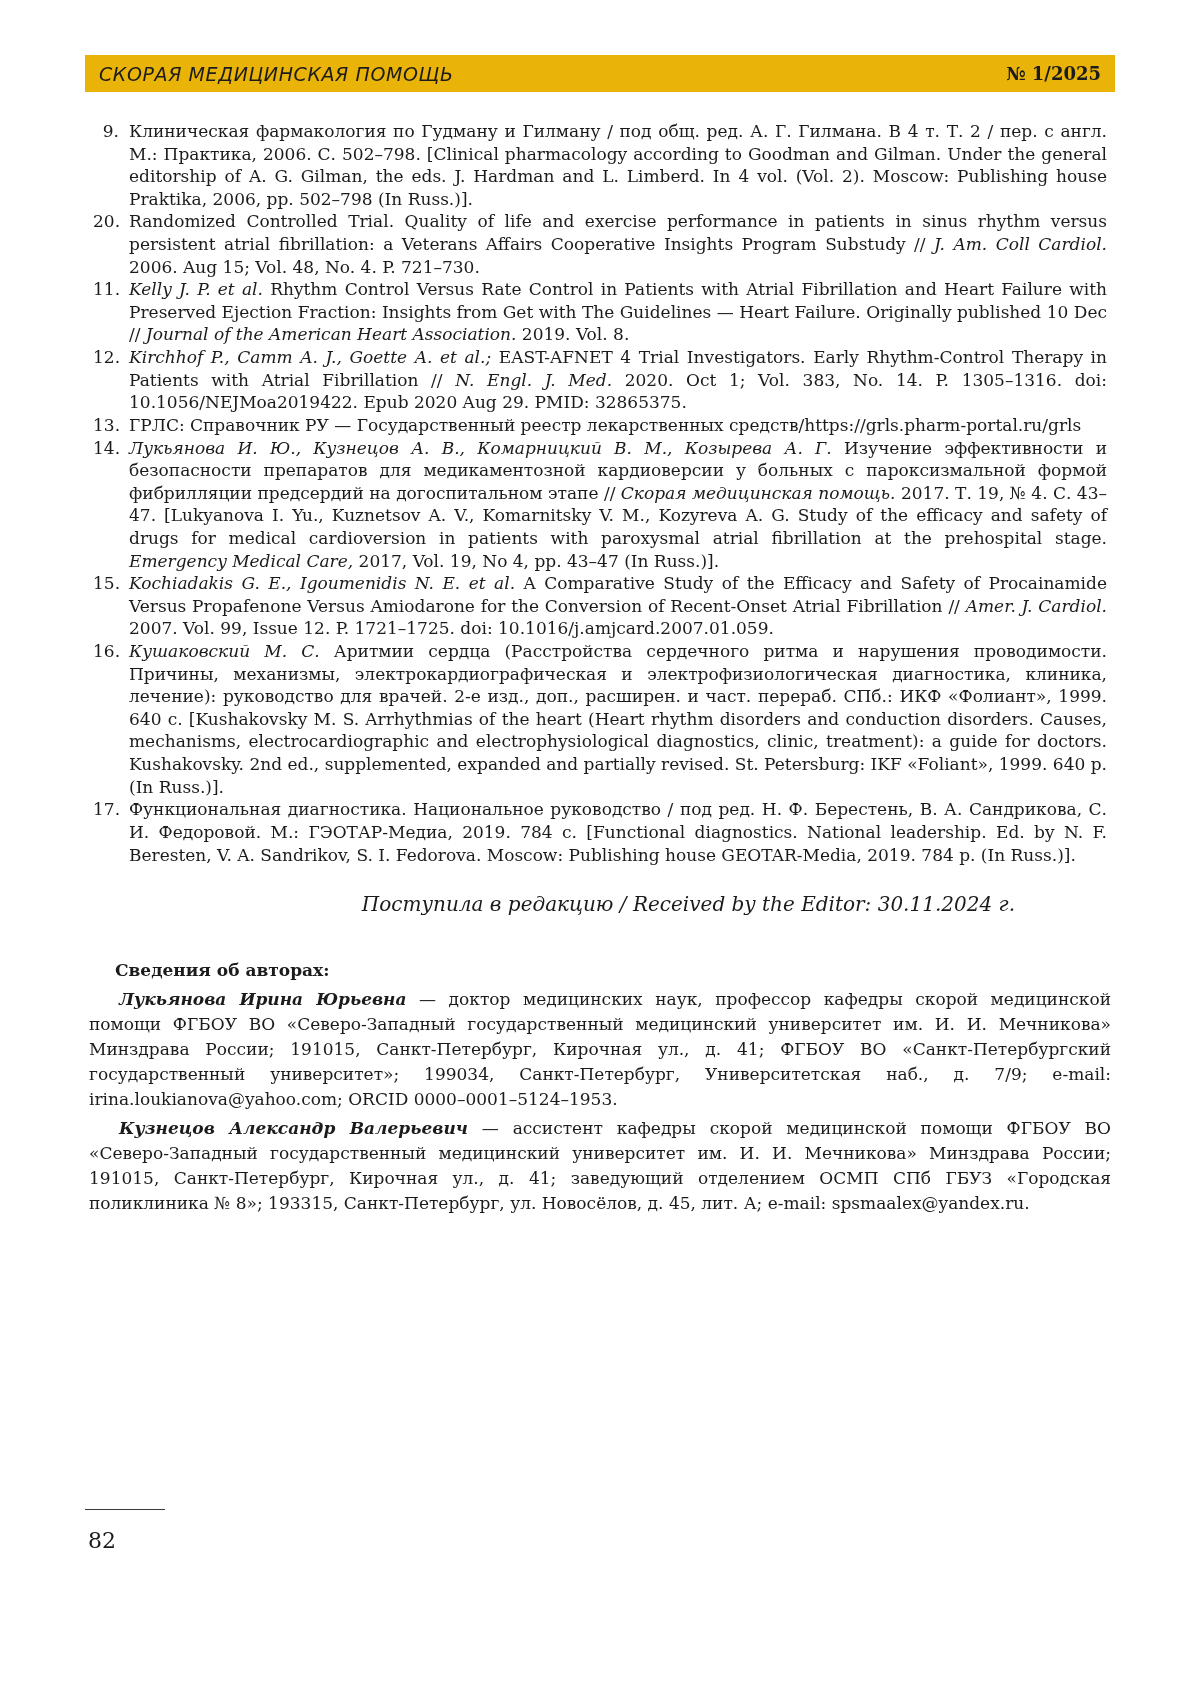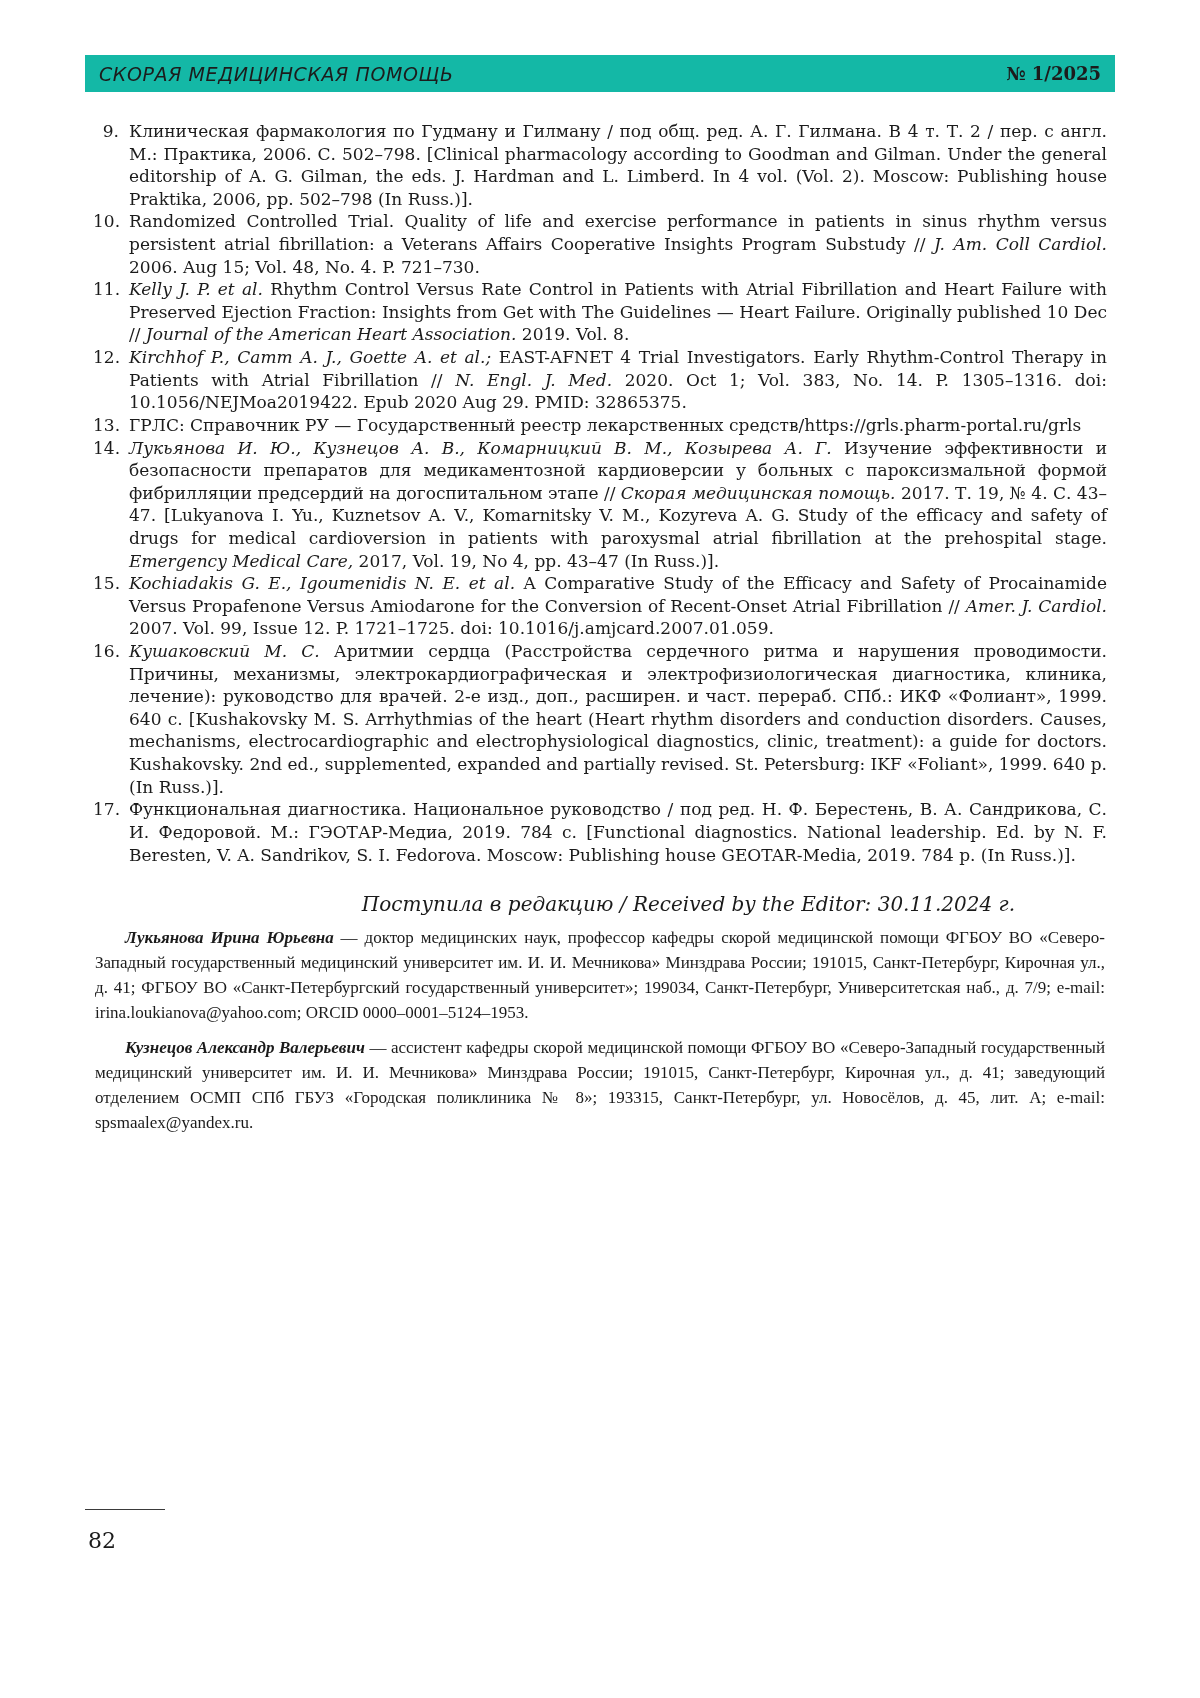--- a/index.html
+++ b/index.html
@@ -11,21 +11,21 @@
     font-family: "DejaVu Serif", serif;
     color: #1b1b1b;
     overflow: hidden;
   }
   .header-bar {
     position: absolute;
     left: 85px;
     right: 85px;
     top: 55px;
     height: 37px;
-    background: #14b8a6;
+    background: #eab308;
     display: flex;
     align-items: center;
     justify-content: space-between;
     padding: 0 14px;
     box-sizing: border-box;
   }
   .journal-title {
     font-family: "DejaVu Sans", sans-serif;
     font-style: italic;
     font-size: 19px;
@@ -73,26 +73,25 @@
     font-size: 20px;
   }
   .authors-heading {
     margin: 42px 0 0 0;
     text-indent: 30px;
     font-weight: bold;
     font-size: 17px;
     line-height: 1.45;
   }
   .author-para {
-    margin: 10px;
+    margin: 4px;
     text-indent: 30px;
     text-align: justify;
     font-size: 17px;
     line-height: 1.47;
-    font-family: Liberation Serif, serif;
   }
   .author-name {
     font-style: italic;
     font-weight: bold;
   }
   .footer-rule {
     position: absolute;
     left: 85px;
     top: 1509px;
     width: 80px;
@@ -112,32 +111,33 @@
 
   <div class="header-bar">
     <span class="journal-title">СКОРАЯ МЕДИЦИНСКАЯ ПОМОЩЬ</span>
     <span class="issue-number">№ 1/2025</span>
   </div>
 
   <div class="content">
 
     <ol class="refs">
         <li class="ref"><span class="ref-num">9.</span><span>Клиническая фармакология по Гудману и Гилману / под общ. ред. А. Г. Гилмана. В 4 т. Т. 2 / пер. с англ. М.: Практика, 2006. С. 502–798. [Clinical pharmacology according to Goodman and Gilman. Under the general editorship of A. G. Gilman, the eds. J. Hardman and L. Limberd. In 4 vol. (Vol. 2). Moscow: Publishing house Praktika, 2006, pp. 502–798 (In Russ.)].</span></li>
-        <li class="ref"><span class="ref-num">10.</span><span>Randomized Controlled Trial. Quality of life and exercise performance in patients in sinus rhythm versus persistent atrial fibrillation: a Veterans Affairs Cooperative Insights Program Substudy // </span><span class="it">J. Am. Coll Cardiol.</span><span> 2006. Aug 15; Vol. 48, No. 4. P. 721–730.</span></li>
+        <li class="ref"><span class="ref-num">20.</span><span>Randomized Controlled Trial. Quality of life and exercise performance in patients in sinus rhythm versus persistent atrial fibrillation: a Veterans Affairs Cooperative Insights Program Substudy // </span><span class="it">J. Am. Coll Cardiol.</span><span> 2006. Aug 15; Vol. 48, No. 4. P. 721–730.</span></li>
         <li class="ref"><span class="ref-num">11.</span><span class="it">Kelly J. P. et al.</span><span> Rhythm Control Versus Rate Control in Patients with Atrial Fibrillation and Heart Failure with Preserved Ejection Fraction: Insights from Get with The Guidelines — Heart Failure. Originally published 10 Dec // </span><span class="it">Journal of the American Heart Association.</span><span> 2019. Vol. 8.</span></li>
         <li class="ref"><span class="ref-num">12.</span><span class="it">Kirchhof P., Camm A. J., Goette A. et al.;</span><span> EAST-AFNET 4 Trial Investigators. Early Rhythm-Control Therapy in Patients with Atrial Fibrillation // </span><span class="it">N. Engl. J. Med.</span><span> 2020. Oct 1; Vol. 383, No. 14. P. 1305–1316. doi: 10.1056/NEJMoa2019422. Epub 2020 Aug 29. PMID: 32865375.</span></li>
         <li class="ref"><span class="ref-num">13.</span><span>ГРЛС: Справочник РУ — Государственный реестр лекарственных средств/https://grls.pharm-portal.ru/grls</span></li>
         <li class="ref"><span class="ref-num">14.</span><span class="it">Лукьянова И. Ю., Кузнецов А. В., Комарницкий В. М., Козырева А. Г.</span><span> Изучение эффективности и безопасности препаратов для медикаментозной кардиоверсии у больных с пароксизмальной формой фибрилляции предсердий на догоспитальном этапе // </span><span class="it">Скорая медицинская помощь.</span><span> 2017. Т. 19, № 4. С. 43–47. [Lukyanova I. Yu., Kuznetsov A. V., Komarnitsky V. M., Kozyreva A. G. Study of the efficacy and safety of drugs for medical cardioversion in patients with paroxysmal atrial fibrillation at the prehospital stage. </span><span class="it">Emergency Medical Care,</span><span> 2017, Vol. 19, No 4, pp. 43–47 (In Russ.)].</span></li>
         <li class="ref"><span class="ref-num">15.</span><span class="it">Kochiadakis G. E., Igoumenidis N. E. et al.</span><span> A Comparative Study of the Efficacy and Safety of Procainamide Versus Propafenone Versus Amiodarone for the Conversion of Recent-Onset Atrial Fibrillation // </span><span class="it">Amer. J. Cardiol.</span><span> 2007. Vol. 99, Issue 12. P. 1721–1725. doi: 10.1016/j.amjcard.2007.01.059.</span></li>
         <li class="ref"><span class="ref-num">16.</span><span class="it">Кушаковский М. С.</span><span> Аритмии сердца (Расстройства сердечного ритма и нарушения проводимости. Причины, механизмы, электрокардиографическая и электрофизиологическая диагностика, клиника, лечение): руководство для врачей. 2-е изд., доп., расширен. и част. перераб. СПб.: ИКФ «Фолиант», 1999. 640 с. [Kushakovsky M. S. Arrhythmias of the heart (Heart rhythm disorders and conduction disorders. Causes, mechanisms, electrocardiographic and electrophysiological diagnostics, clinic, treatment): a guide for doctors. Kushakovsky. 2nd ed., supplemented, expanded and partially revised. St. Petersburg: IKF «Foliant», 1999. 640 p. (In Russ.)].</span></li>
         <li class="ref"><span class="ref-num">17.</span><span>Функциональная диагностика. Национальное руководство / под ред. Н. Ф. Берестень, В. А. Сандрикова, С. И. Федоровой. М.: ГЭОТАР-Медиа, 2019. 784 с. [Functional diagnostics. National leadership. Ed. by N. F. Beresten, V. A. Sandrikov, S. I. Fedorova. Moscow: Publishing house GEOTAR-Media, 2019. 784 p. (In Russ.)].</span></li>
       </ol>
 
     <p class="received">Поступила в редакцию / Received by the Editor: 30.11.2024 г.</p>
 
+    <p class="authors-heading">Сведения об авторах:</p>
 
     <div>
         <p class="author-para"><span class="author-name">Лукьянова Ирина Юрьевна</span> — доктор медицинских наук, профессор кафедры скорой медицинской помощи ФГБОУ ВО «Северо-Западный государственный медицинский университет им. И. И. Мечникова» Минздрава России; 191015, Санкт-Петербург, Кирочная ул., д. 41; ФГБОУ ВО «Санкт-Петербургский государственный университет»; 199034, Санкт-Петербург, Университетская наб., д. 7/9; e-mail: irina.loukianova@yahoo.com; ORCID 0000–0001–5124–1953.</p>
         <p class="author-para"><span class="author-name">Кузнецов Александр Валерьевич</span> — ассистент кафедры скорой медицинской помощи ФГБОУ ВО «Северо-Западный государственный медицинский университет им. И. И. Мечникова» Минздрава России; 191015, Санкт-Петербург, Кирочная ул., д. 41; заведующий отделением ОСМП СПб ГБУЗ «Городская поликлиника № 8»; 193315, Санкт-Петербург, ул. Новосёлов, д. 45, лит. А; e-mail: spsmaalex@yandex.ru.</p>
       </div>
 
   </div>
 
   <div class="footer-rule"></div>
   <div class="page-number">82</div>

